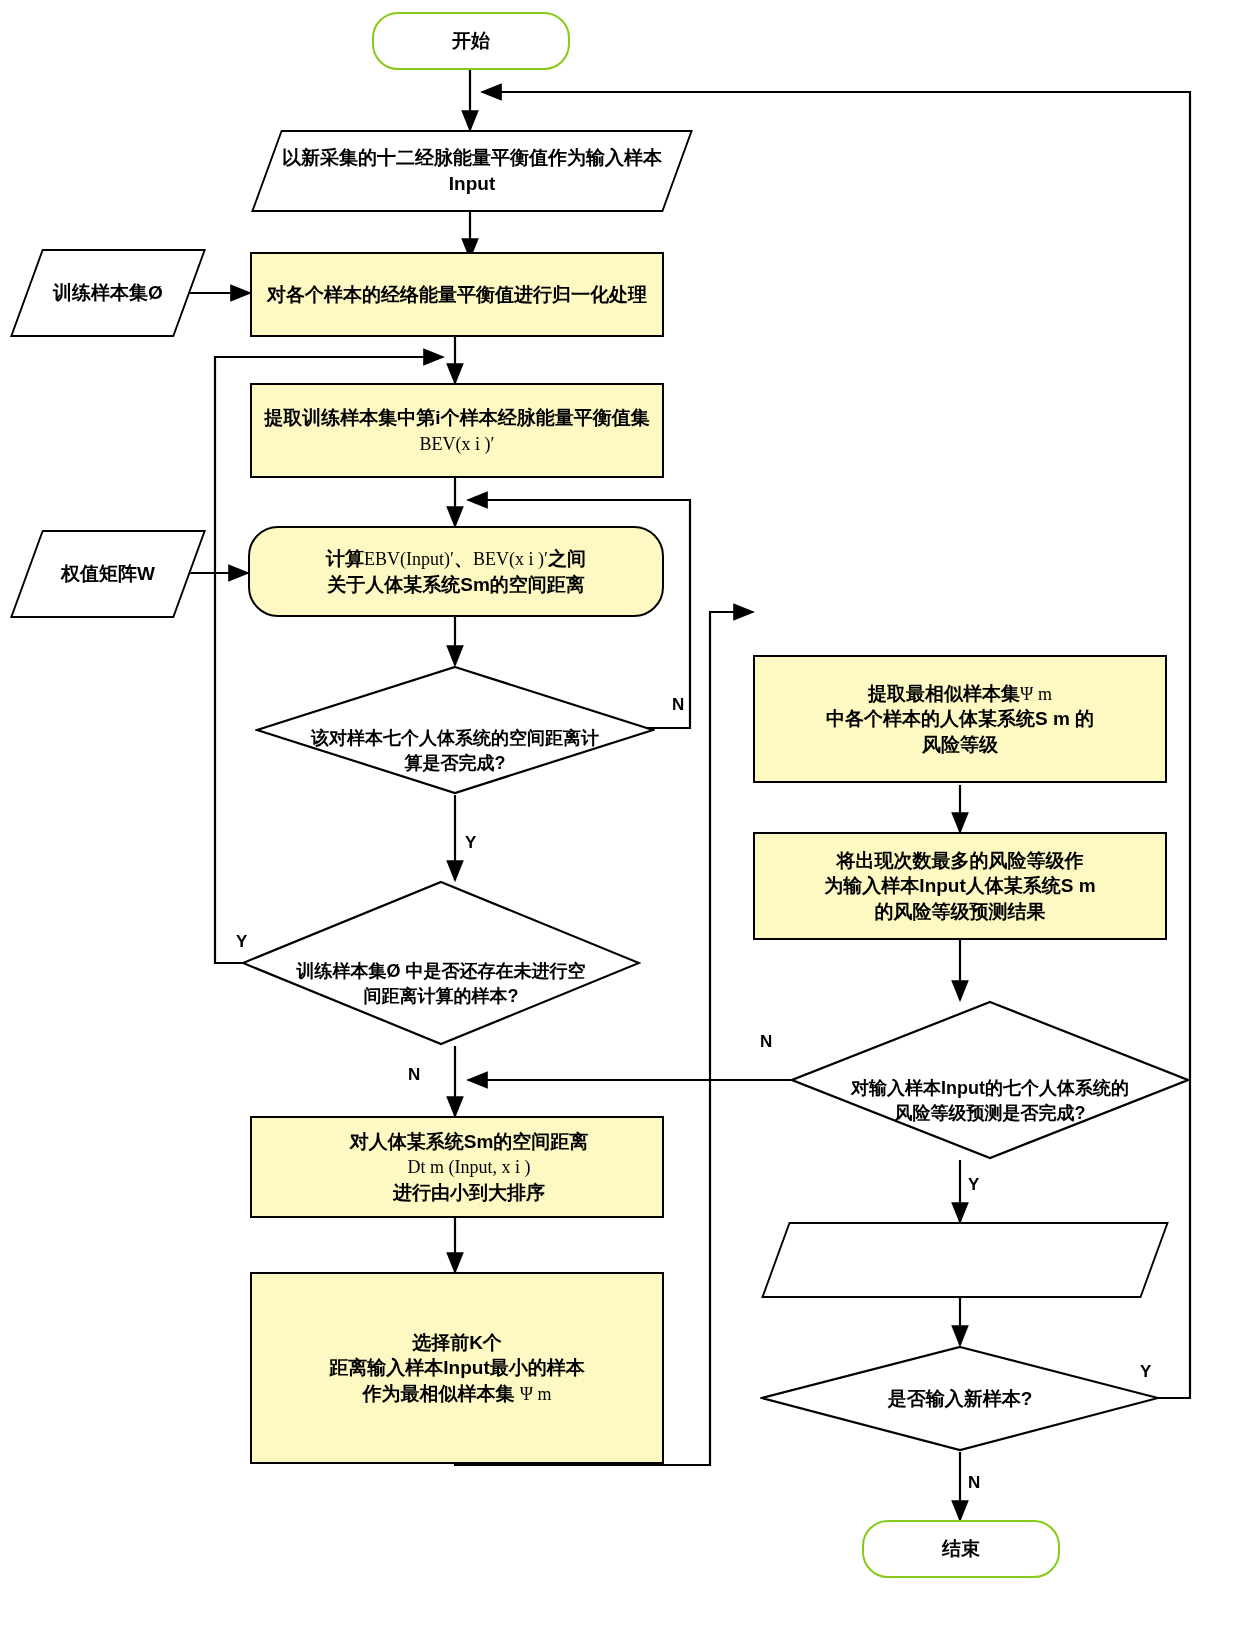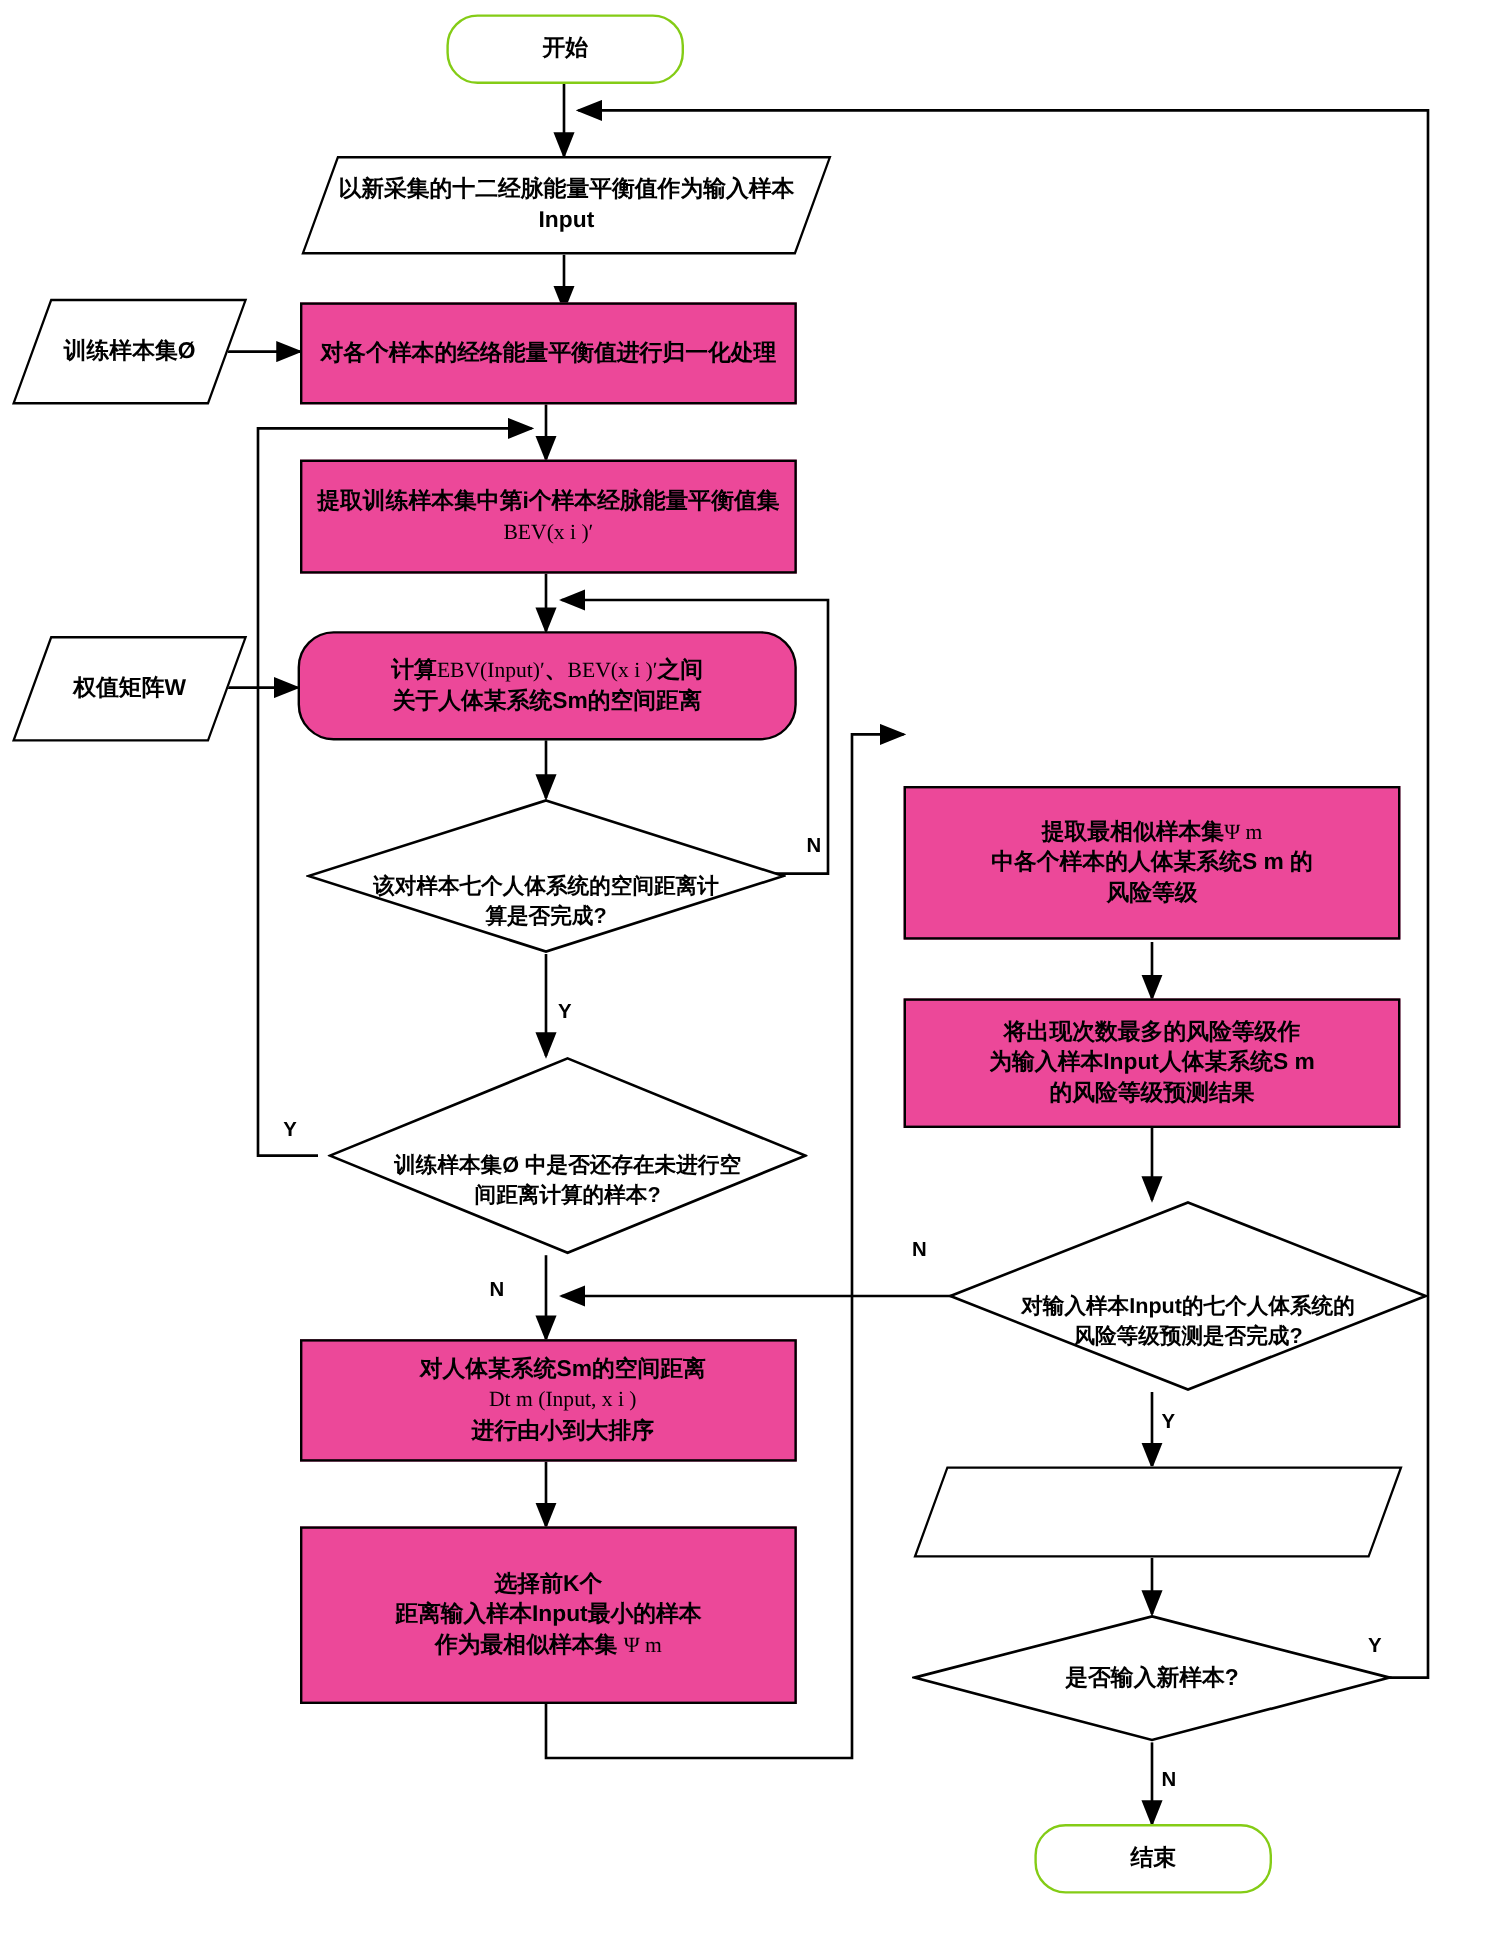--- a/index.html
+++ b/index.html
@@ -1,20 +1,20 @@
 <!DOCTYPE html>
 <html><head>
 <meta charset="utf-8">
 <style>
   html,body{margin:0;padding:0;background:#fff;}
   body{font-family:"Liberation Sans","DejaVu Sans",sans-serif;}
   #canvas{position:relative;width:1240px;height:1626px;background:#fff;overflow:hidden;}
   .node{position:absolute;box-sizing:border-box;display:flex;align-items:center;justify-content:center;text-align:center;color:#000;}
   .node .txt{padding:2px 6px;line-height:1.35;font-weight:bold;}
-  .rect{border:2px solid #000;background:#ec4899;}
+  .rect{border:2px solid #000;background:#fef9c3;}
   .term{border:2px solid #84cc16;background:#fff;border-radius:26px;}
   .para{background:#fff;}
   .para .skew{position:absolute;left:0;top:0;width:100%;height:100%;border:2px solid #000;transform:skewX(-20deg);background:#fff;box-sizing:border-box;}
   .para .txt{position:relative;z-index:2;}
   .dia{background:transparent;}
   .dia .shape{position:absolute;left:0;top:0;width:100%;height:100%;}
   .dia .txt{position:relative;z-index:2;}
   .lbl{position:absolute;font-weight:bold;font-size:17px;color:#000;}
   .sr{font-family:"Liberation Serif","DejaVu Serif",serif;font-weight:normal;}
   svg.edges{position:absolute;left:0;top:0;width:1240px;height:1626px;pointer-events:none;}
@@ -113,36 +113,36 @@
     </div>
   </div>
 
   <div class="node dia" style="left:255px;top:665px;width:400px;height:130px;">
     <svg class="shape" viewBox="0 0 400 130" preserveAspectRatio="none">
       <polygon points="200,2 398,65 200,128 2,65" fill="#fff" stroke="#000" stroke-width="2.2"></polygon>
     </svg>
     <div class="txt f18" style="width:300px;">该对样本七个人体系统的空间距离计算是否完成?</div>
   </div>
 
-  <div class="node dia" style="left:273px;top:880px;width:400px;height:166px;">
+  <div class="node dia" style="left:241px;top:880px;width:400px;height:166px;">
     <svg class="shape" viewBox="0 0 400 166" preserveAspectRatio="none">
       <polygon points="200,2 398,83 200,164 2,83" fill="#fff" stroke="#000" stroke-width="2.2"></polygon>
     </svg>
     <div class="txt f18" style="width:290px;">训练样本集Ø 中是否还存在未进行空间距离计算的样本?</div>
   </div>
 
   <div class="node rect" style="left:250px;top:1116px;width:414px;height:102px;padding-left:24px;">
     <div class="txt f19">
       <span>对人体某系统Sm的空间距离</span><br>
       <span class="sr f18">Dt m (Input, x i )</span><br>
       <span>进行由小到大排序</span>
     </div>
   </div>
 
-  <div class="node rect" style="left:250px;top:1272px;width:414px;height:148px;">
+  <div class="node rect" style="left:250px;top:1272px;width:414px;height:192px;">
     <div class="txt f19">
       <span>选择前K个</span><br>
       <span>距离输入样本Input最小的样本</span><br>
       <span>作为最相似样本集</span>
       <span class="sr f18">Ψ m</span>
     </div>
   </div>
 
   <div class="node rect" style="left:753px;top:655px;width:414px;height:128px;">
     <div class="txt f19">

